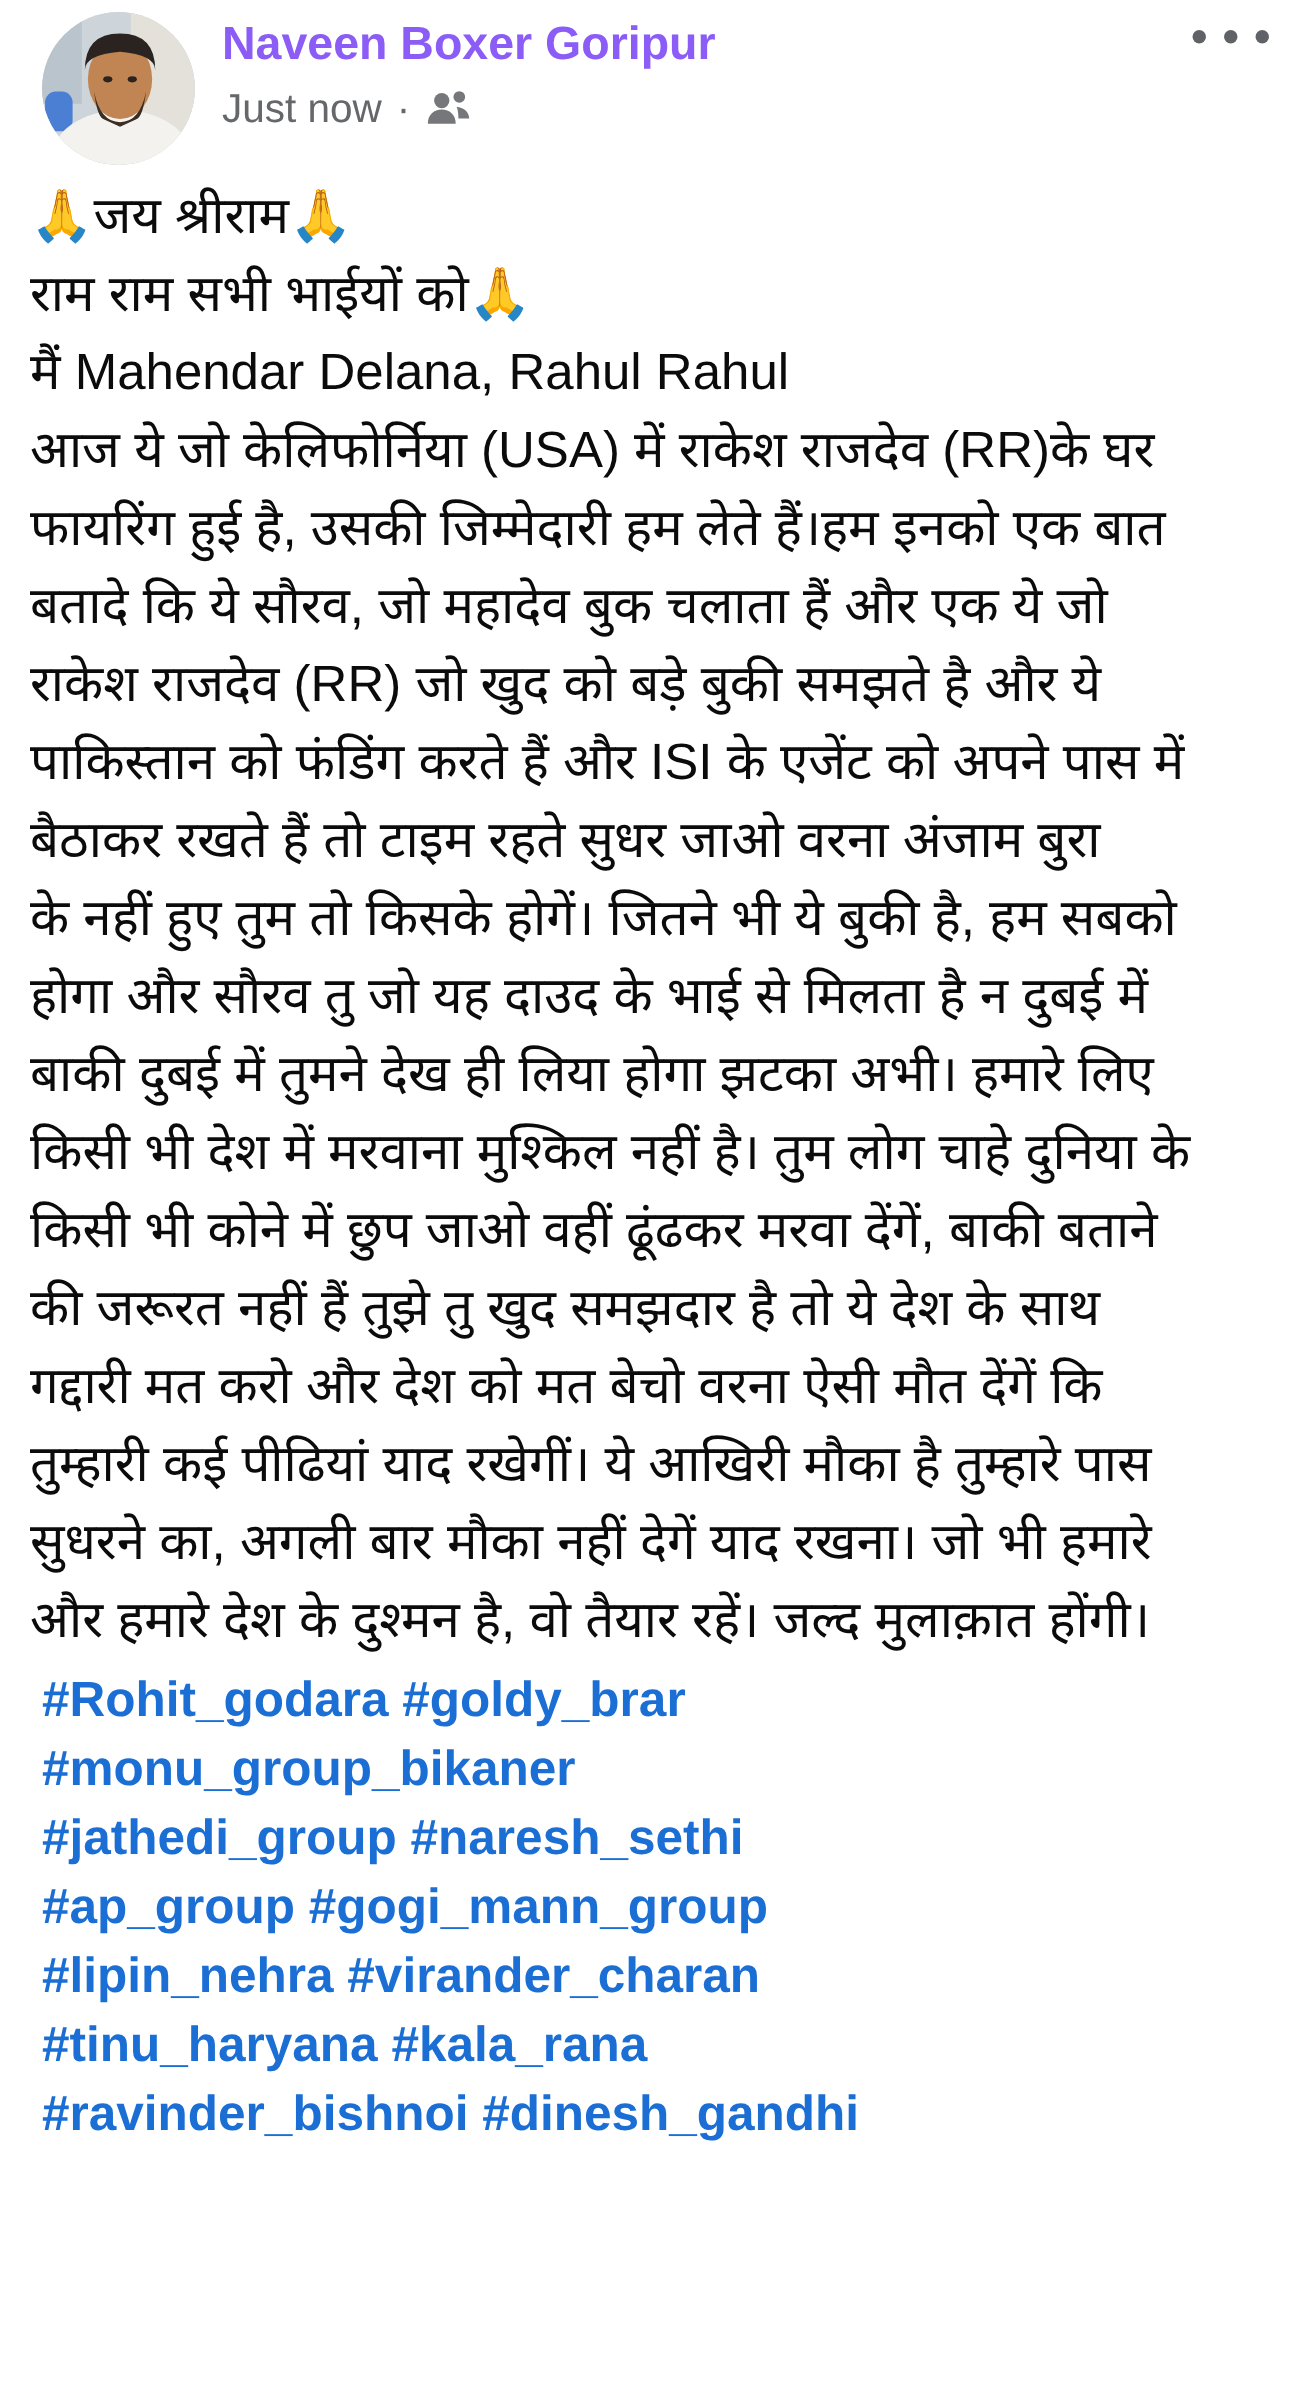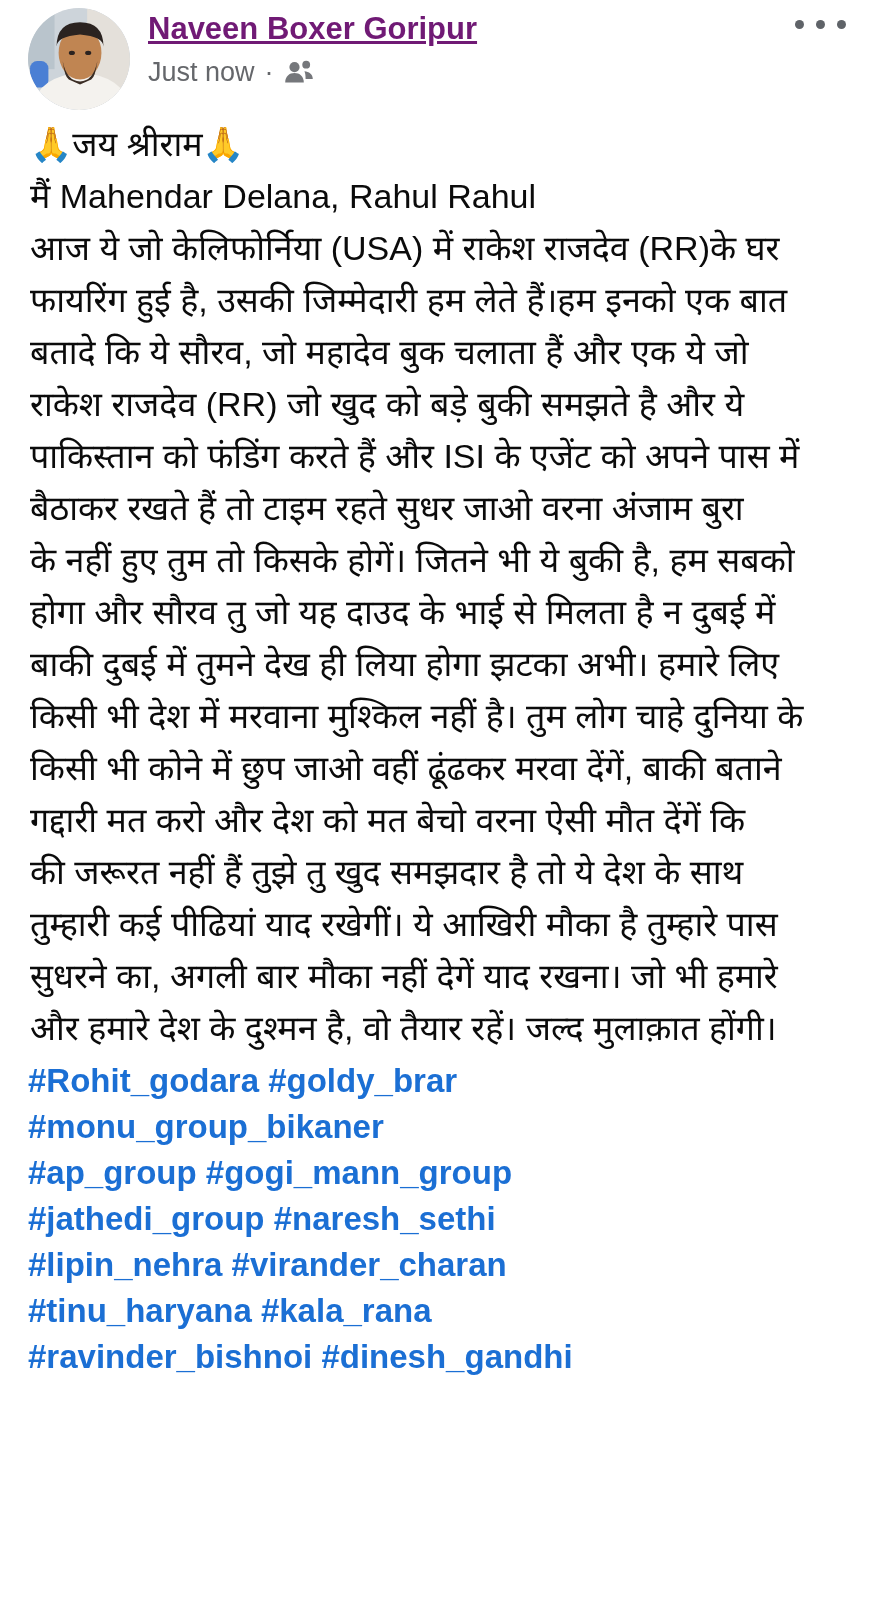--- a/index.html
+++ b/index.html
@@ -35,21 +35,21 @@
   .audience svg { display: block; width: 30px; height: 26px; fill: #75777b; }
   .menu-dots {
     position: absolute; right: 22px; top: 14px;
     display: flex; gap: 12px; padding: 6px; cursor: pointer;
   }
   .menu-dots .dot {
     width: 9px; height: 9px; border-radius: 50%; background: #5f6368;
   }
   
   .post-body {
-    padding: 0 30px; margin-top: 6px;
+    padding: 0 20px; margin-top: 6px;
     font-size: 34px; line-height: 52px; color: #0b0b0b;
   }
   .post-body .body-line { white-space: nowrap; }
   .hashtags {
     padding: 0 28px; margin-top: 4px;
     font-size: 33px; line-height: 46px; font-weight: 700;
     color: #1b6fd4;
   }
   .hashtags .hashtag-line { white-space: nowrap; cursor: pointer; }
 </style>
@@ -74,21 +74,21 @@
         <ellipse cx="51" cy="44" rx="21" ry="26" fill="#c08552"></ellipse>
         <path d="M28 38 Q28 14 51 14 Q74 14 74 38 Q74 28 51 26 Q28 28 28 38 Z" fill="#2b2320"></path>
         <path d="M34 52 Q38 72 51 72 Q64 72 68 52 Q66 68 62 70 L51 75 L40 70 Q36 68 34 52 Z" fill="#3a2d24"></path>
         <ellipse cx="43" cy="44" rx="3" ry="2" fill="#2b2320"></ellipse>
         <ellipse cx="59" cy="44" rx="3" ry="2" fill="#2b2320"></ellipse>
       </g>
     </svg>
   </div>
 
   <div class="header-info">
-    <div class="name" style="color: #701a75; text-decoration: underline;">Naveen Boxer Goripur</div>
+    <div class="name" style="color: #8b5cf6;">Naveen Boxer Goripur</div>
     <div class="meta" style="color: rgb(101, 103, 107);">
       <span>Just now</span>
       <span class="sep">·</span>
       <span class="audience">
         <svg viewBox="0 0 20 17">
           <circle cx="7" cy="5.2" r="3.4"></circle>
           <path d="M0.8 15.5 C0.8 11.4 3.6 9.2 7 9.2 C10.4 9.2 13.2 11.4 13.2 15.5 Z"></path>
           <circle cx="14.8" cy="3.6" r="2.6"></circle>
           <path d="M13.6 8.0 C16.6 8.2 19.2 10.0 19.2 13.2 L14.4 13.2 C14.4 11.0 14.2 9.2 13.6 8.0 Z"></path>
         </svg>
@@ -98,40 +98,41 @@
 
   <div class="menu-dots">
     <span class="dot"></span>
     <span class="dot"></span>
     <span class="dot"></span>
   </div>
 </div>
 
 <div class="post-body">
     <div class="body-line">🙏जय श्रीराम🙏</div>
+    <div class="body-line">राम राम सभी भाईयों को🙏</div>
     <div class="body-line">मैं Mahendar Delana, Rahul Rahul</div>
     <div class="body-line">आज ये जो केलिफोर्निया (USA) में राकेश राजदेव (RR)के घर</div>
     <div class="body-line">फायरिंग हुई है, उसकी जिम्मेदारी हम लेते हैं।हम इनको एक बात</div>
     <div class="body-line">बतादे कि ये सौरव, जो महादेव बुक चलाता हैं और एक ये जो</div>
     <div class="body-line">राकेश राजदेव (RR) जो खुद को बड़े बुकी समझते है और ये</div>
     <div class="body-line">पाकिस्तान को फंडिंग करते हैं और ISI के एजेंट को अपने पास में</div>
     <div class="body-line">बैठाकर रखते हैं तो टाइम रहते सुधर जाओ वरना अंजाम बुरा</div>
     <div class="body-line">के नहीं हुए तुम तो किसके होगें। जितने भी ये बुकी है, हम सबको</div>
     <div class="body-line">होगा और सौरव तु जो यह दाउद के भाई से मिलता है न दुबई में</div>
     <div class="body-line">बाकी दुबई में तुमने देख ही लिया होगा झटका अभी। हमारे लिए</div>
     <div class="body-line">किसी भी देश में मरवाना मुश्किल नहीं है। तुम लोग चाहे दुनिया के</div>
     <div class="body-line">किसी भी कोने में छुप जाओ वहीं ढूंढकर मरवा देंगें, बाकी बताने</div>
+    <div class="body-line">की जरूरत नहीं हैं तुझे तु खुद समझदार है तो ये देश के साथ</div>
     <div class="body-line">गद्दारी मत करो और देश को मत बेचो वरना ऐसी मौत देंगें कि</div>
-    <div class="body-line">की जरूरत नहीं हैं तुझे तु खुद समझदार है तो ये देश के साथ</div>
     <div class="body-line">तुम्हारी कई पीढियां याद रखेगीं। ये आखिरी मौका है तुम्हारे पास</div>
     <div class="body-line">सुधरने का, अगली बार मौका नहीं देगें याद रखना। जो भी हमारे</div>
     <div class="body-line">और हमारे देश के दुश्मन है, वो तैयार रहें। जल्द मुलाक़ात होंगी।</div>
   </div>
 
 <div class="hashtags" style="color: rgb(27, 111, 212);">
     <div class="hashtag-line">#Rohit_godara #goldy_brar</div>
     <div class="hashtag-line">#monu_group_bikaner</div>
+    <div class="hashtag-line">#jathedi_group #naresh_sethi</div>
     <div class="hashtag-line">#ap_group #gogi_mann_group</div>
-    <div class="hashtag-line">#jathedi_group #naresh_sethi</div>
     <div class="hashtag-line">#lipin_nehra #virander_charan</div>
     <div class="hashtag-line">#tinu_haryana #kala_rana</div>
     <div class="hashtag-line">#ravinder_bishnoi #dinesh_gandhi</div>
   </div>
 
 </body></html>

